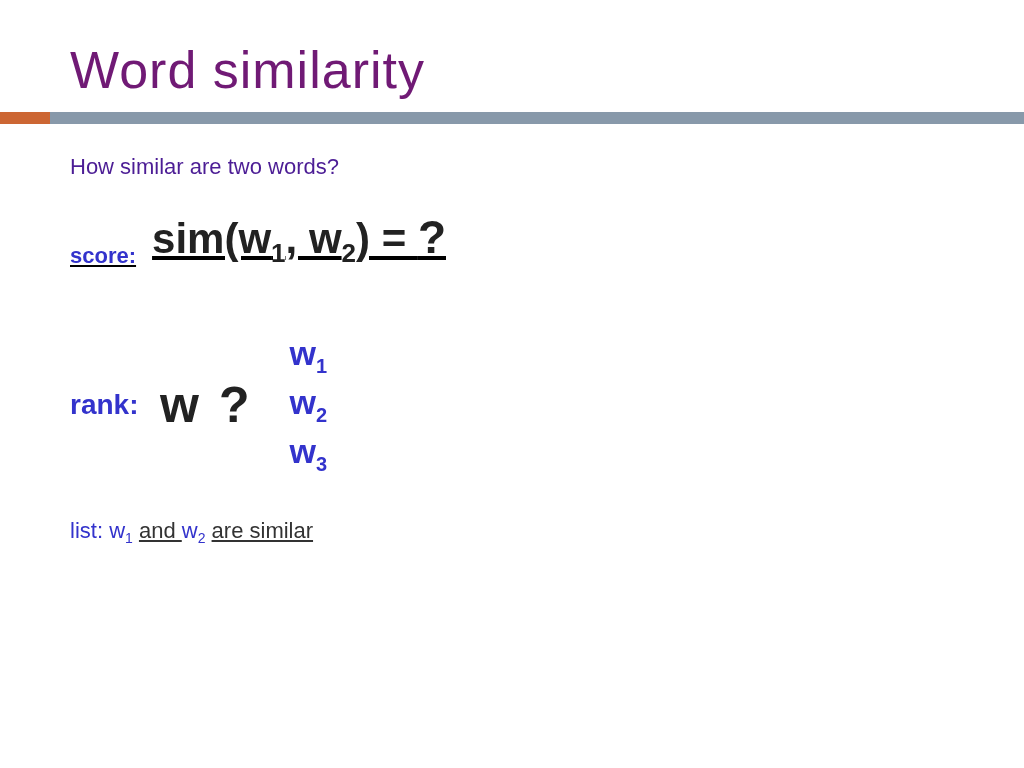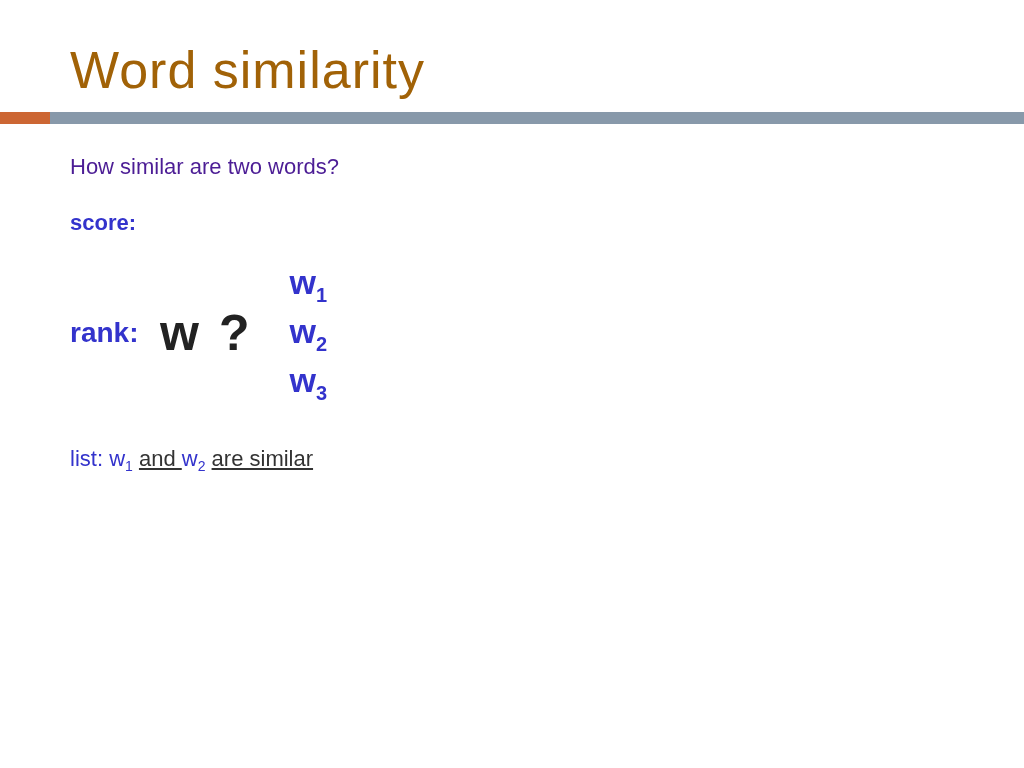--- a/index.html
+++ b/index.html
@@ -25,21 +25,21 @@
     }
 
     
     .title-section {
       padding: 40px 70px 0 70px;
     }
 
     .slide-title {
       font-size: 52px;
       font-weight: 400;
-      color: #a16207;
+      color: #701a75;
       letter-spacing: 1px;
       font-family: 'Arial', sans-serif;
     }
 
     
     .decorative-bar {
       display: flex;
       height: 12px;
       margin-top: 12px;
     }
@@ -64,21 +64,22 @@
     .subtitle-text {
       font-size: 22px;
       color: #4c1d95;
       margin-bottom: 30px;
     }
 
     
     .score-line {
       display: flex;
       align-items: flex-end;
-      margin-bottom: 24px;
+      margin-bottom: 62px;
+      text-decoration: underline;
     }
 
     .score-label {
       font-size: 22px;
       color: #3333cc;
       font-weight: bold;
       margin-right: 16px;
     }
 
     .score-formula {
@@ -188,20 +189,23 @@
     <div class="bar-orange"></div>
     <div class="bar-blue"></div>
   </div>
 
   <div class="content-section">
 
     <div class="subtitle-text">How similar are two words?</div>
 
     <div class="score-line">
       <span class="score-label">score:</span>
+      <span class="score-formula">
+        sim(w<sub>1</sub>, w<sub>2</sub>) = <span class="question-mark">?</span>
+      </span>
     </div>
 
     <div class="rank-block">
       <span class="rank-label-part">rank:</span>
       <span class="rank-w-part">w</span>
       <span class="rank-q-part">?</span>
       <div class="rank-words-list">
         <span class="rank-word">w<sub>1</sub></span>
         <span class="rank-word">w<sub>2</sub></span>
         <span class="rank-word">w<sub>3</sub></span>

